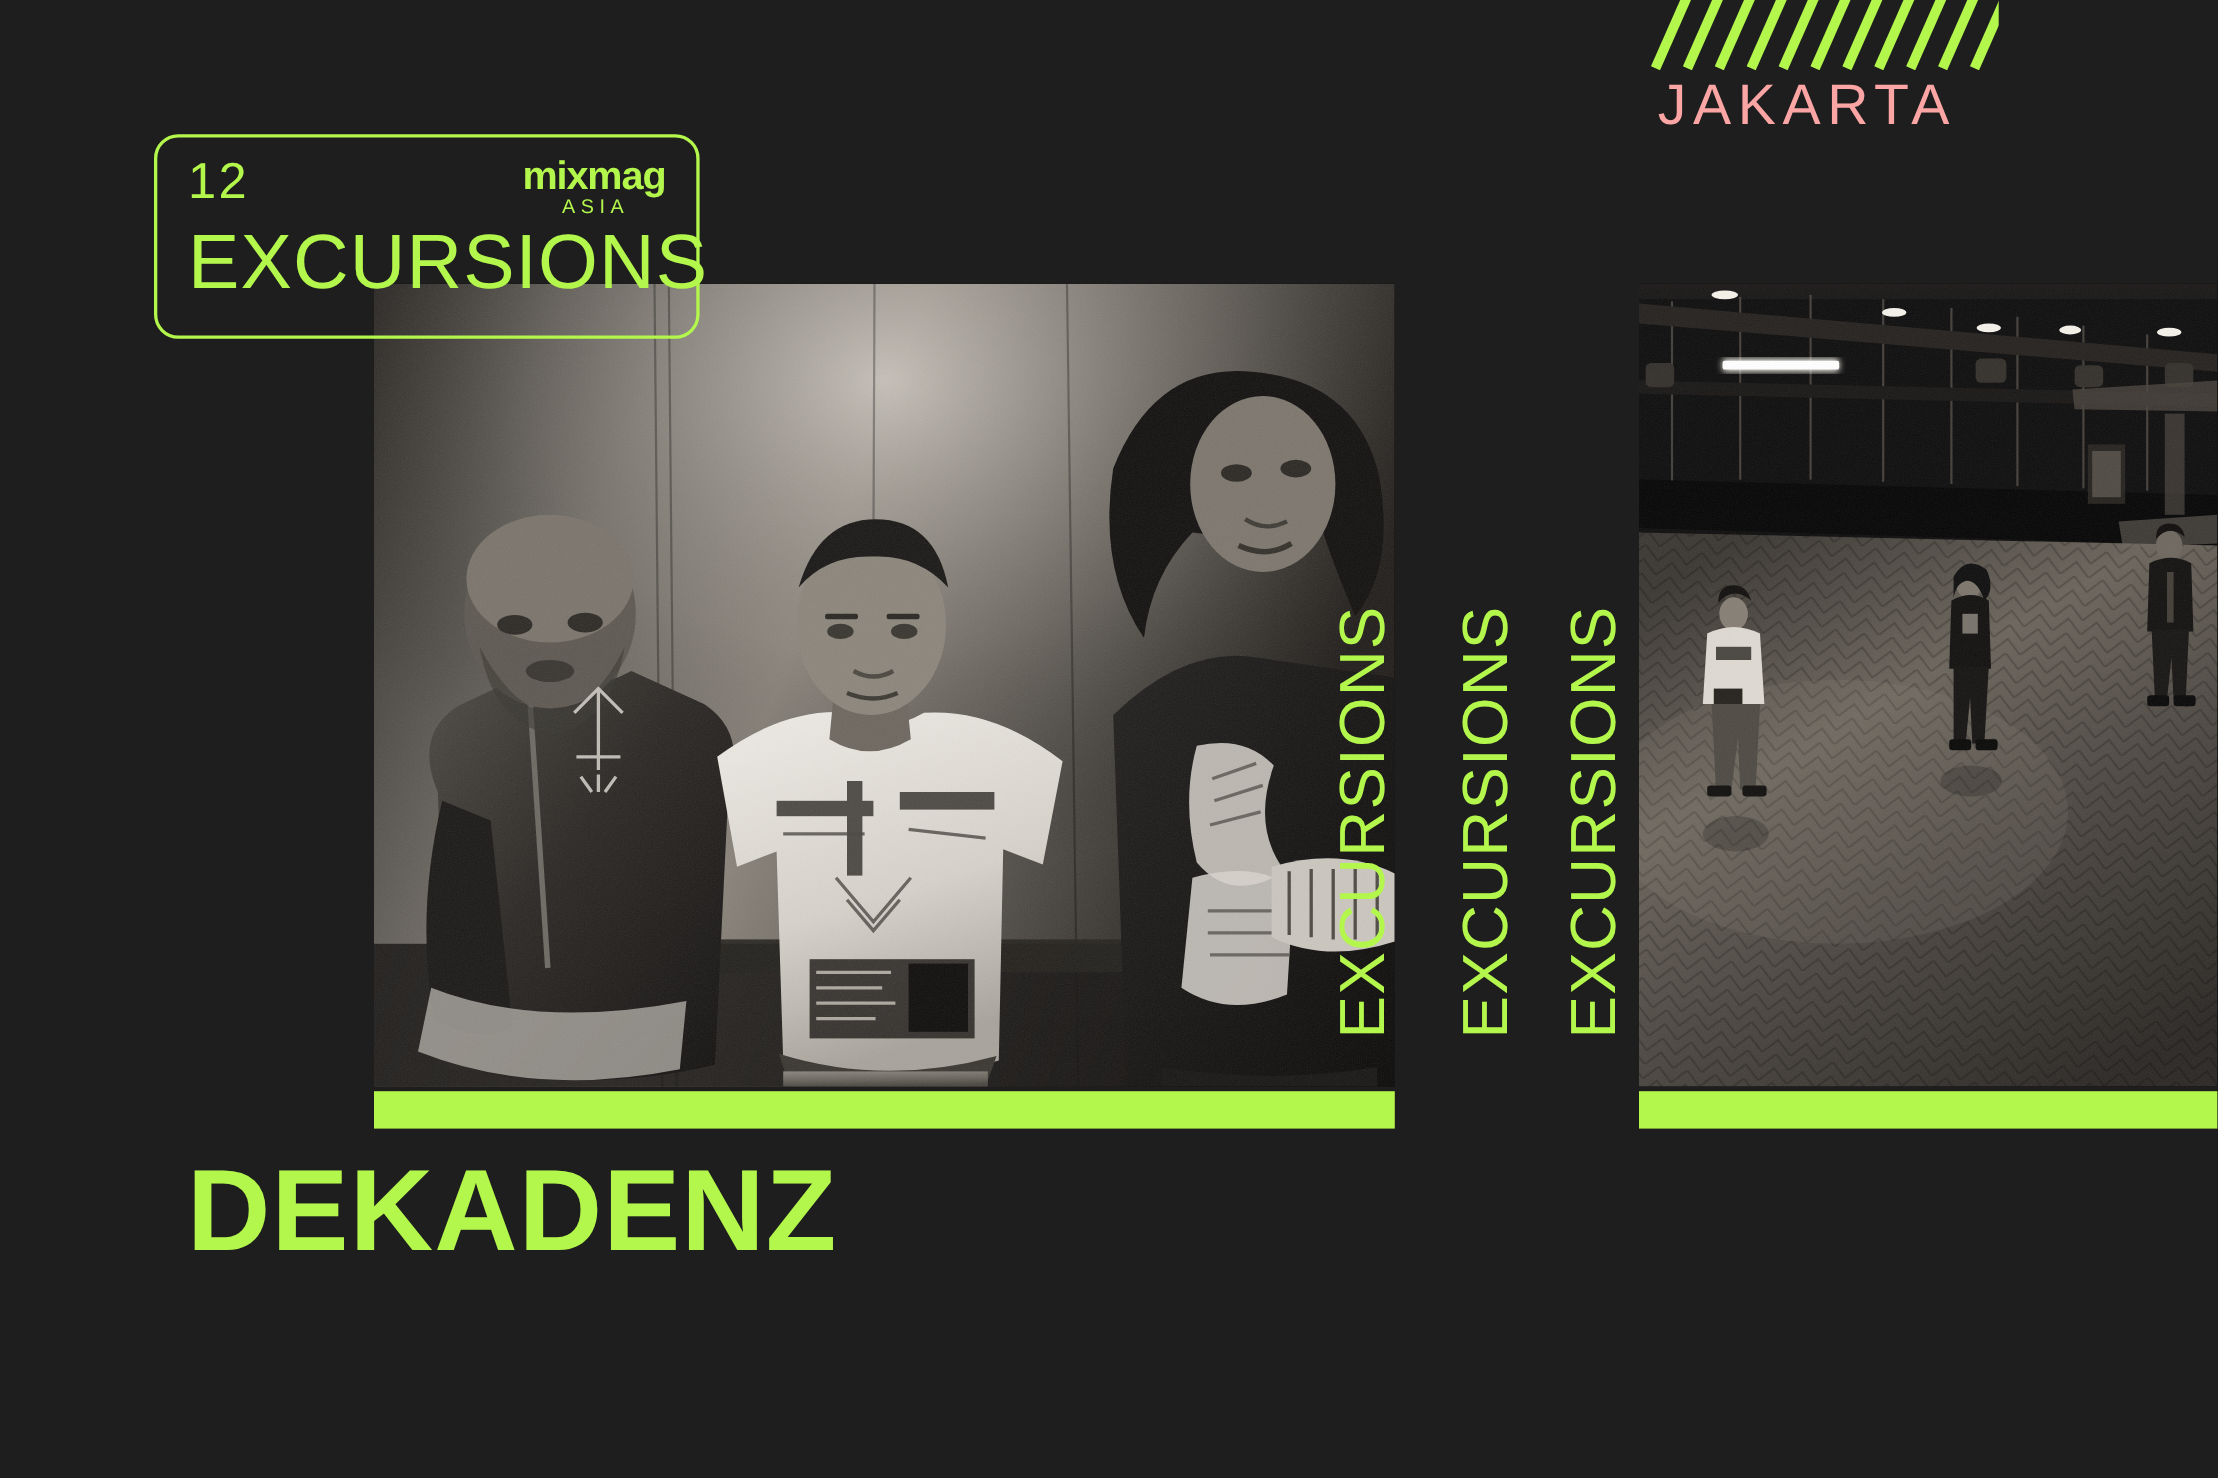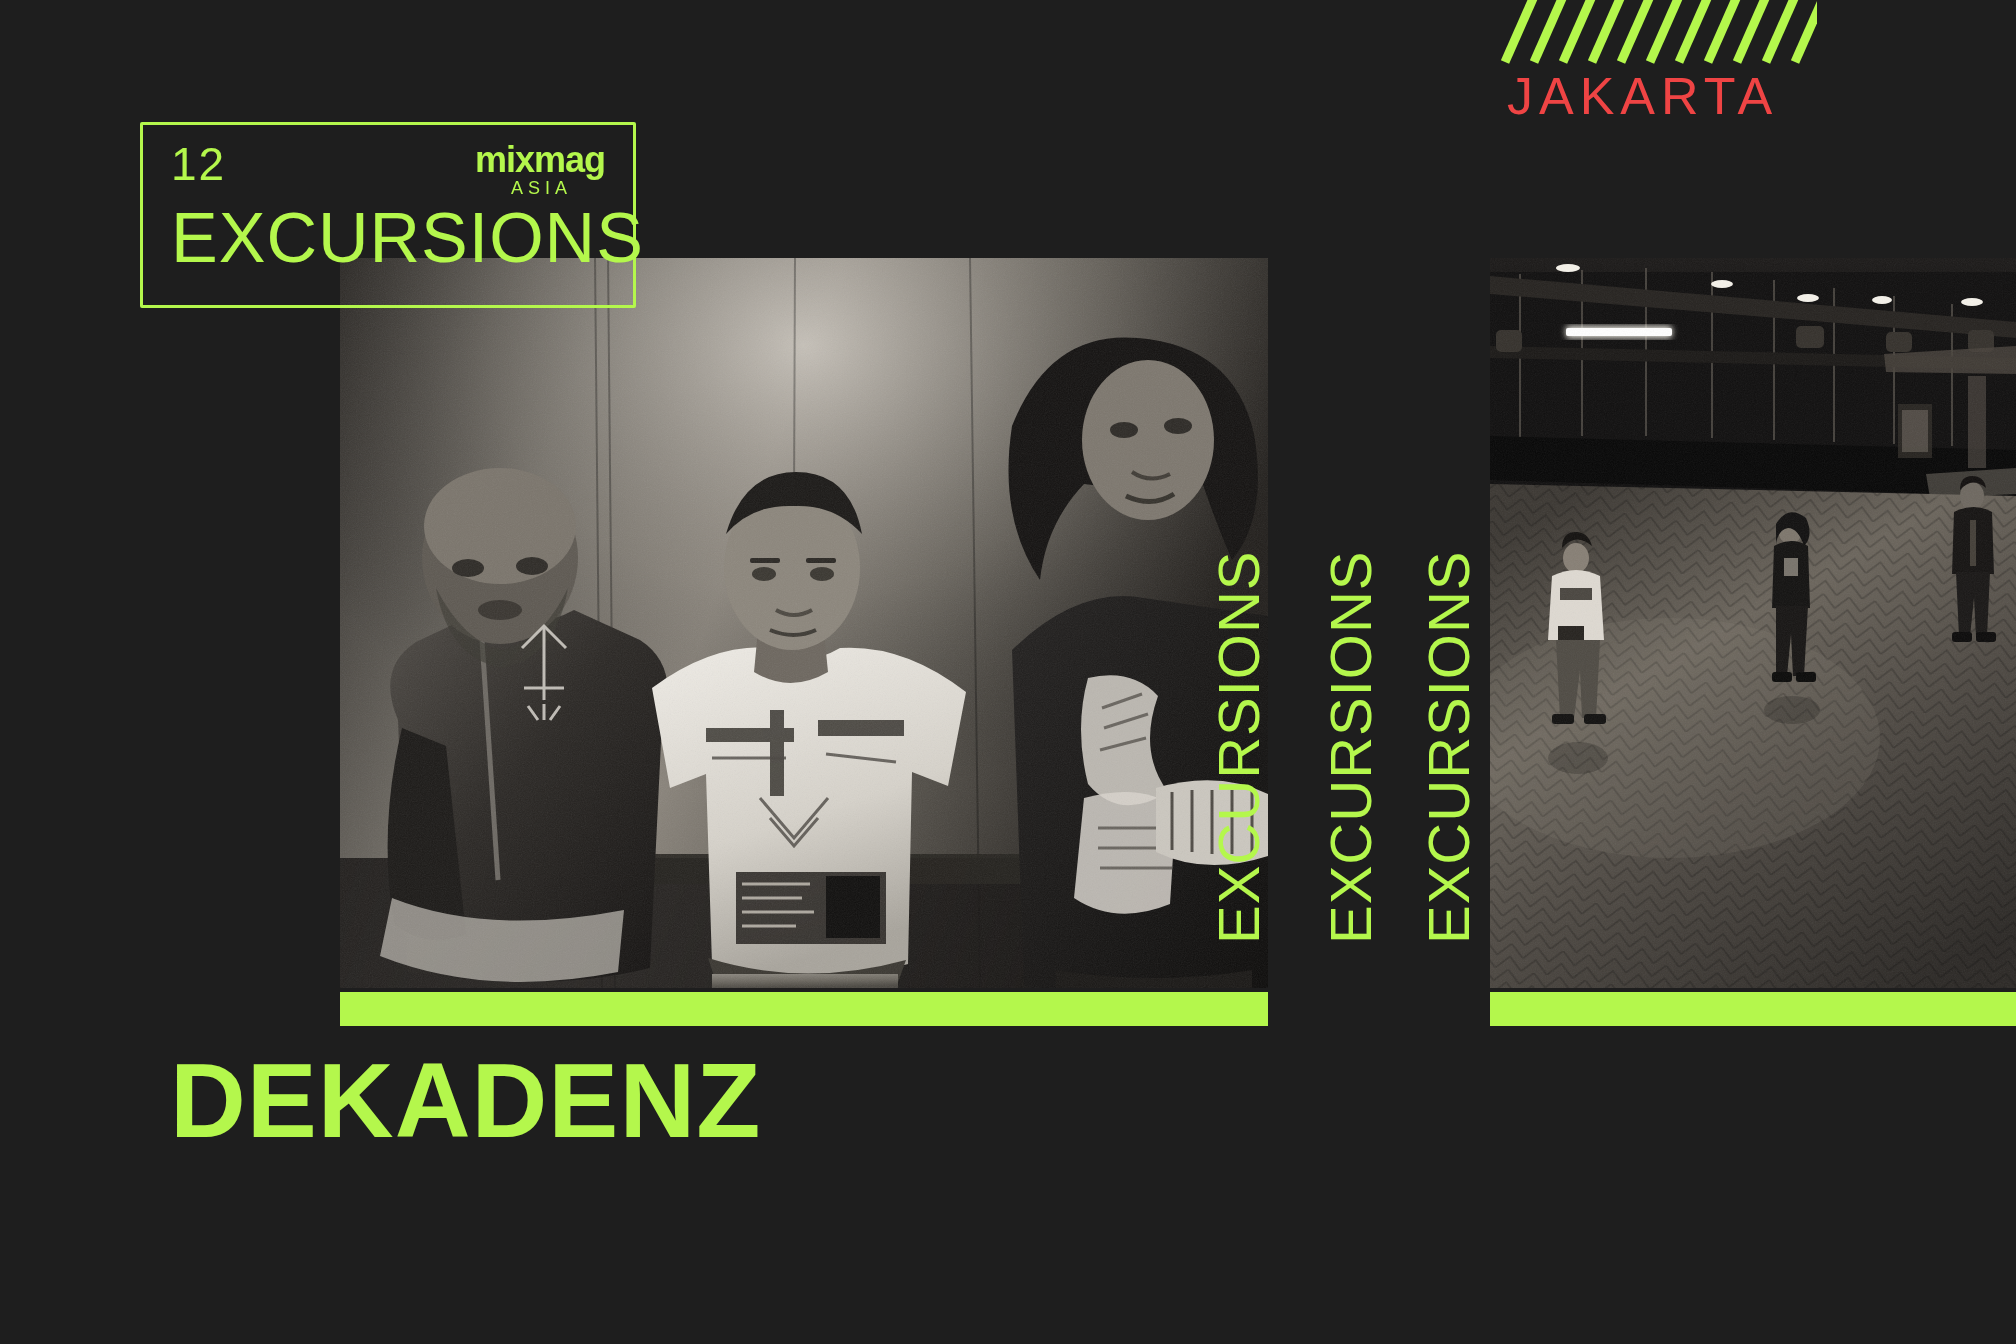--- a/index.html
+++ b/index.html
@@ -25,21 +25,21 @@
     display:block;
     width:320px; height:68px;
   }
   .jakarta-label {
     display:block;
     margin-top:6px;
     padding-left:10px;
     font-size:52px;
     letter-spacing:6px;
     font-weight:400;
-    color:#ef4444;
+    color:#fca5a5;
     line-height:1;
     white-space:nowrap;
   }
 
   
   .photo-main {
     position:absolute;
     left:340px; top:258px;
     width:928px; height:730px;
     overflow:hidden;
@@ -67,21 +67,21 @@
     width:526px; height:34px;
     background:#b4f74c;
   }
 
   
   .badge {
     position:absolute;
     left:140px; top:122px;
     width:496px; height:186px;
     border:3px solid #b4f74c;
-    border-radius:2px;
+    border-radius:22px;
     z-index:5;
   }
   .badge-top {
     position:relative;
     height:62px;
   }
   .badge-number {
     position:absolute;
     left:28px; top:16px;
     font-size:46px;

